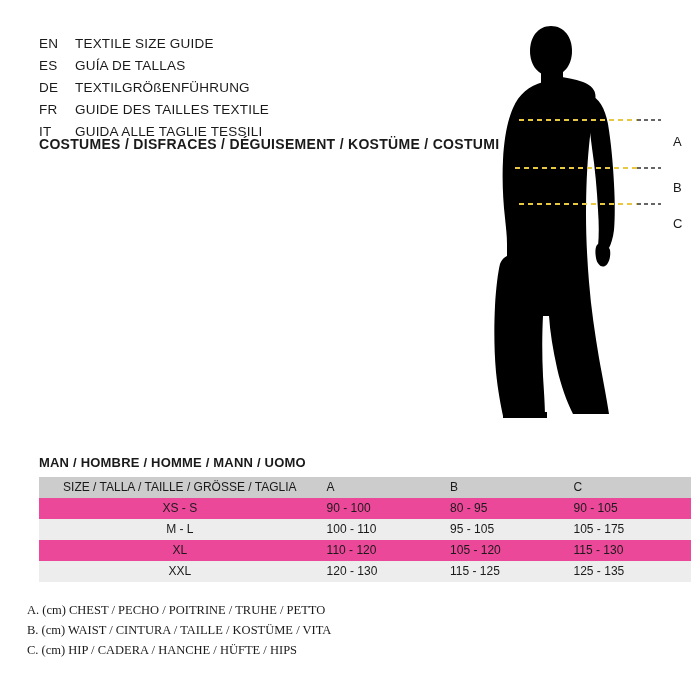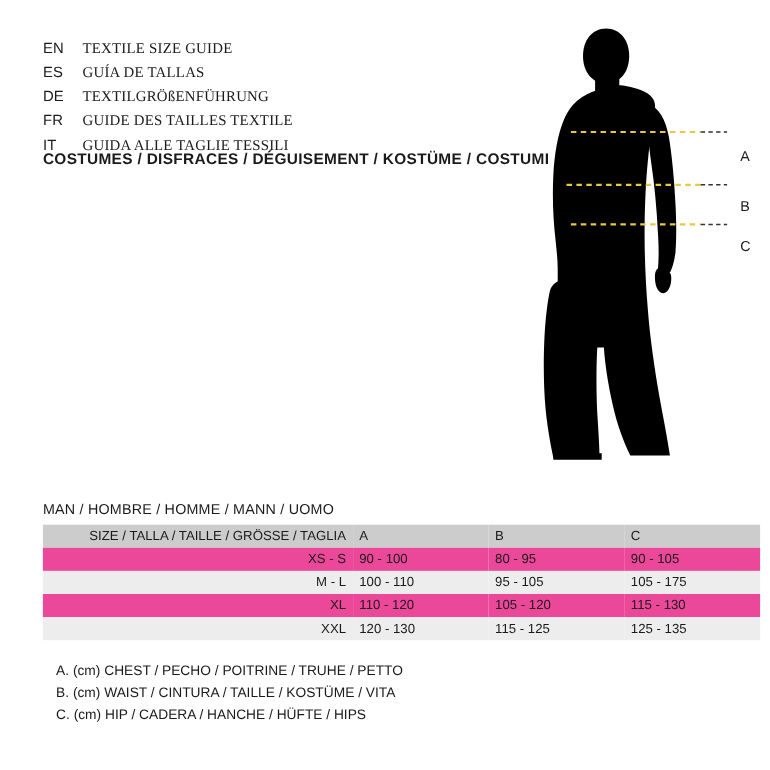--- a/index.html
+++ b/index.html
@@ -36,21 +36,20 @@
     font-size: 13.5px;
     line-height: 22px;
     letter-spacing: 0.2px;
   }
   .lang-code {
     width: 36px;
     flex: 0 0 36px;
   }
   .lang-text {
     white-space: nowrap;
-    font-family: Liberation Serif, serif;
   }
 
   .costumes-title {
     position: absolute;
     left: 24px;
     top: 136px;
     font-size: 14px;
     font-weight: bold;
     letter-spacing: 0.3px;
   }
@@ -79,33 +78,33 @@
 
   
   .table-section {
     position: absolute;
     left: 24px;
     top: 455px;
     width: 652px;
   }
   .man-title {
     font-size: 13px;
-    font-weight: normal;
+    font-weight: bold;
     letter-spacing: 0.2px;
     margin-bottom: 7px;
   }
   table.size-table {
     border-collapse: collapse;
     width: 652px;
     font-size: 12px;
   }
   table.size-table th,
   table.size-table td {
     padding: 3px 6px;
-    text-align: right;
+    text-align: center;
     font-weight: normal;
     line-height: 15px;
   }
   table.size-table thead th {
     background: #cccccc;
     font-size: 12px;
   }
   table.size-table thead th.col-meas,
   table.size-table tbody td.col-meas {
     text-align: left;
@@ -119,24 +118,25 @@
 
   
   .c-size { width: 290px; }
   .c-a { width: 120px; }
   .c-b { width: 120px; }
   .c-c { width: 120px; }
 
   
   .legend {
     position: absolute;
-    left: 36px;
+    left: 12px;
     top: 600px;
     font-size: 12.5px;
     line-height: 20px;
+    font-family: Liberation Serif, serif;
   }
   .legend div { white-space: nowrap; }
 </style>
 </head>
 <body>
 
 <div class="page">
 
   <div class="lang-block">
     <div class="lang-row">

